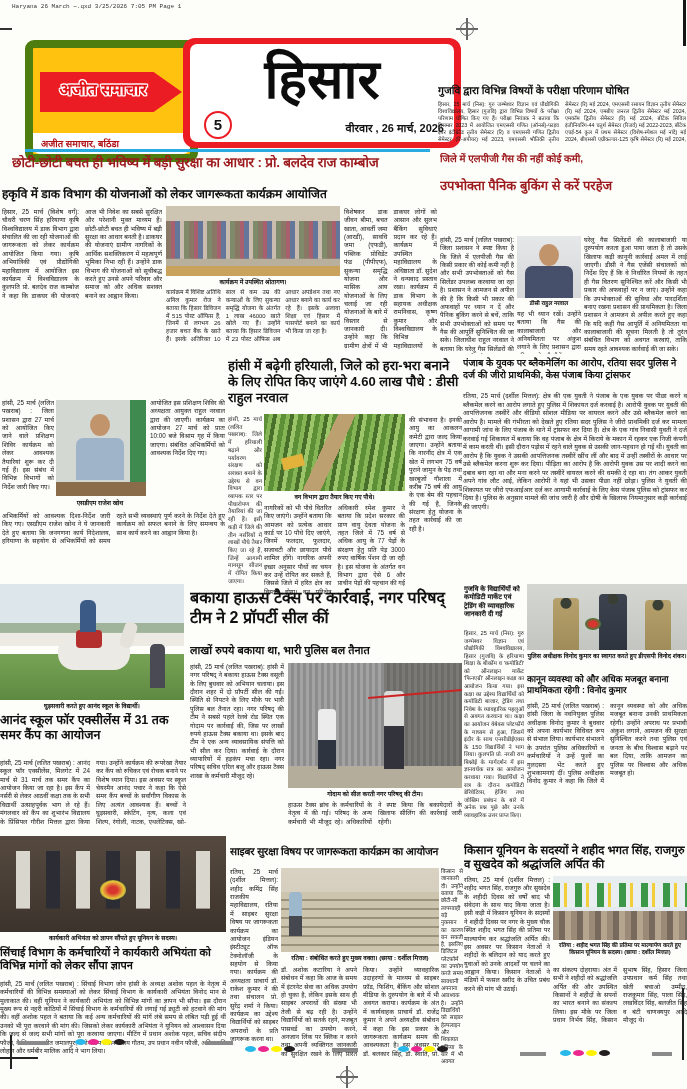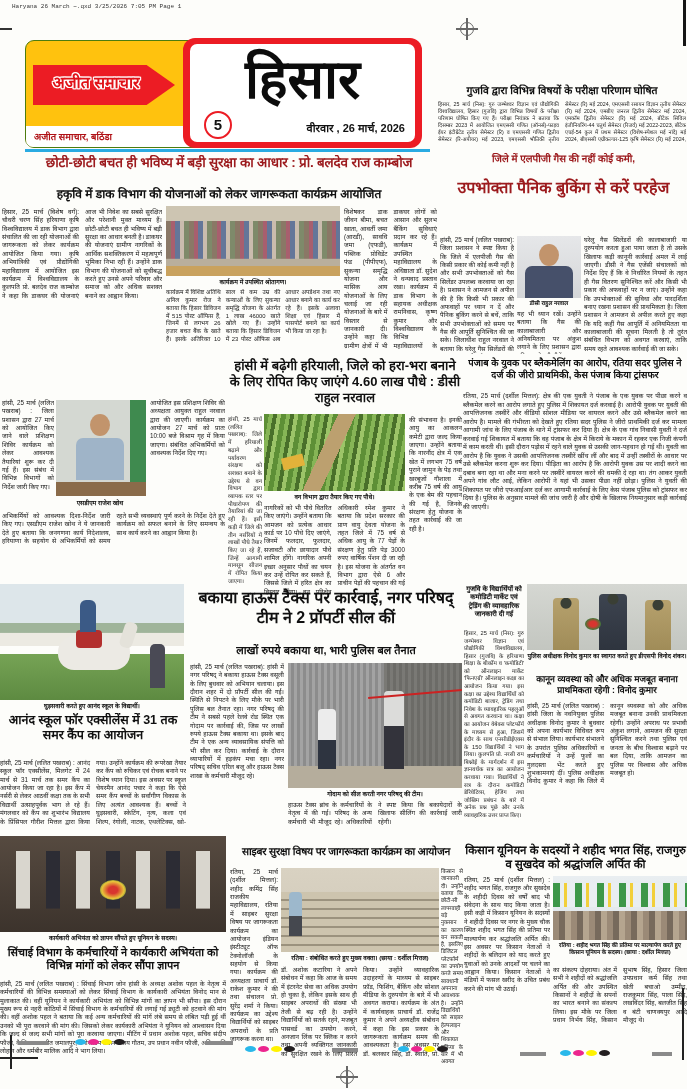--- a/index.html
+++ b/index.html
@@ -2,36 +2,36 @@
 <html><head>
 <meta charset="utf-8">
 <style>
   html,body{margin:0;padding:0;background:#e9e9e9;}
   .page{position:relative;width:687px;height:1089px;background:#fdfdfa;margin:0 auto;
         font-family:"Liberation Sans","DejaVu Sans",sans-serif;overflow:hidden;}
   .abs{position:absolute;}
   .bt{font-size:6.3px;line-height:1.33;text-align:justify;color:#1b1b1b;overflow:hidden;}
   .c2{column-count:2;column-gap:6px;}
   .c3{column-count:3;column-gap:5px;}
-  .hl{font-weight:bold;color:#101010;text-align:center;line-height:1.22;overflow:hidden;}
+  .hl{font-weight:bold;color:#101010;text-align:left;line-height:1.22;overflow:hidden;}
   .maroon{color:#9c1a1d;}
   .one-line{white-space:nowrap;}
   .cap{font-weight:bold;font-size:6.2px;text-align:center;color:#111;overflow:hidden;line-height:1.25;}
   .photo{overflow:hidden;background:#c9c4b8;}
   .p-head{position:absolute;border-radius:50%;background:#c2946c;}
   .p-torso{position:absolute;border-radius:7px 7px 0 0;}
   
-  #mh-left{left:25px;top:40px;width:157px;height:106px;border:1px solid #4d7c0f;border-radius:9px;background:#ffc20e;padding-left:25px;}
+  #mh-left{left:25px;top:40px;width:157px;height:106px;border:8px solid #4d7c0f;border-radius:9px;background:#ffc20e;}
   #mh-ribbon{position:absolute;left:7px;top:24px;width:142px;height:40px;background:#ec1c24;
              clip-path:polygon(0 0,80% 0,100% 50%,80% 100%,0 100%);}
   #mh-brand{position:absolute;left:10px;top:30px;width:120px;text-align:center;font-weight:bold;font-size:16px;color:#e01218;
             text-shadow:1px 0 #fff,-1px 0 #fff,0 1px #fff,0 -1px #fff,1px 1px #fff,-1px -1px #fff,1px -1px #fff,-1px 1px #fff;}
   #mh-left-strip{position:absolute;left:0;right:0;bottom:0;height:21px;background:#fff;border-radius:0 0 7px 7px;
                  display:flex;align-items:center;padding-left:8px;font-weight:bold;font-size:9.5px;color:#b01116;}
-  #mh-right{left:183px;top:38px;width:239px;height:110px;background:#ec1c24;border-radius:12px;}
+  #mh-right{left:183px;top:38px;width:278px;height:110px;background:#ec1c24;border-radius:12px;}
   #mh-right-inner{position:absolute;left:7px;top:6px;right:7px;bottom:6px;background:#fff;border-radius:7px;}
   #mh-edition{position:absolute;left:0;right:0;top:-4px;text-align:center;font-weight:bold;font-size:54px;color:#0c0c0c;
               font-family:"Liberation Serif","DejaVu Serif",serif;}
   #mh-pageno{position:absolute;left:14px;bottom:3px;width:24px;height:24px;border:2px solid #ec1c24;border-radius:50%;
              background:#fff;text-align:center;line-height:24px;font-weight:bold;font-size:15px;color:#111;}
   #mh-date{position:absolute;right:10px;bottom:7px;font-weight:bold;font-size:11px;color:#111;}
   #blue-rule{left:25px;top:149px;width:405px;height:3px;background:#2aabe2;}
   
   #ph-main{left:166px;top:206px;width:174px;height:70px;background:
      linear-gradient(#cdc5b2,#cdc5b2) 0 0/100% 22% no-repeat,
@@ -103,21 +103,21 @@
 
   <div class="abs hl maroon one-line" style="left:12px;top:155px;width:434px;font-size:13.5px;letter-spacing:-0.2px;">छोटी-छोटी बचत ही भविष्य में बड़ी सुरक्षा का आधार : प्रो. बलदेव राज काम्बोज</div>
   <div class="abs hl" style="left:2px;top:187px;width:434px;font-size:12px;">हकृवि में डाक विभाग की योजनाओं को लेकर जागरूकता कार्यक्रम आयोजित</div>
   <div class="abs bt c2" style="left:2px;top:208px;width:160px;height:146px;">हिसार, 25 मार्च (विशेष वर्ग): चौधरी चरण सिंह हरियाणा कृषि विश्वविद्यालय में डाक विभाग द्वारा संचालित की जा रही योजनाओं की जागरूकता को लेकर कार्यक्रम आयोजित किया गया। कृषि अभियांत्रिकी एवं प्रौद्योगिकी महाविद्यालय में आयोजित इस कार्यक्रम में विश्वविद्यालय के कुलपति प्रो. बलदेव राज काम्बोज ने कहा कि डाकघर की योजनाएं आज भी निवेश का सबसे सुरक्षित और परेशानी मुक्त माध्यम हैं। छोटी-छोटी बचत ही भविष्य में बड़ी सुरक्षा का आधार बनती है। डाकघर की योजनाएं ग्रामीण नागरिकों के आर्थिक सशक्तिकरण में महत्वपूर्ण भूमिका निभा रही हैं। उन्होंने डाक विभाग की योजनाओं को सूचीबद्ध करते हुए उनसे अपने परिवार और समाज को और अधिक सशक्त बनाने का आह्वान किया।</div>
   <div class="abs photo" id="ph-main"></div>
   <div class="abs cap" style="left:166px;top:278px;width:174px;">कार्यक्रम में उपस्थित श्रोतागण।</div>
   <div class="abs bt c3" style="left:166px;top:289px;width:174px;height:65px;font-size:5.9px;">कार्यक्रम में विशिष्ट अतिथि अनिल कुमार रोज ने बताया कि हिसार डिविजन में 515 पोस्ट ऑफिस हैं, जिनमें से लगभग 26 हजार बचत बैंक के खाते हैं। इसके अतिरिक्त 10 साल से कम उम्र की कन्याओं के लिए सुकन्या समृद्धि योजना के अंतर्गत 1 लाख 46000 खाते खोले गए हैं। उन्होंने बताया कि हिसार डिविजन में 23 पोस्ट ऑफिस अब आधार अपडेशन तथा नए आधार बनाने का कार्य कर रहे हैं। इसके अलावा शिक्षा एवं हिसार में पासपोर्ट बनाने का कार्य भी किया जा रहा है।</div>
   <div class="abs bt c2" style="left:344px;top:208px;width:93px;height:146px;">विशेषकर डाक जीवन बीमा, बचत खाता, आवर्ती जमा (आरडी), सावधि जमा (एफडी), पब्लिक प्रोविडेंट फंड (पीपीएफ), सुकन्या समृद्धि योजना और मासिक आय योजनाओं के लिए चलाई जा रही योजनाओं के बारे में विस्तार से जानकारी दी। उन्होंने कहा कि ग्रामीण क्षेत्रों में भी डाकघर लोगों को आसान और सुलभ बैंकिंग सुविधाएं प्रदान कर रहे हैं। कार्यक्रम में उपस्थित महाविद्यालय के अधिष्ठाता डॉ. सुदेश ने धन्यवाद प्रस्ताव रखा। कार्यक्रम में डाक विभाग के सहायक अधीक्षक रामनिवास, कृष्ण कुमार और विश्वविद्यालय के विभिन्न महाविद्यालयों के अधिष्ठाता, विभागाध्यक्ष अधिकारी, कर्मचारी व विद्यार्थी उपस्थित रहे।</div>
 
   <div class="abs hl maroon one-line" style="left:440px;top:153px;width:247px;font-size:10px;">जिले में एलपीजी गैस की नहीं कोई कमी,</div>
-  <div class="abs hl maroon one-line" style="left:440px;top:178px;width:247px;font-size:16px;">उपभोक्ता पैनिक बुकिंग से करें परहेज</div>
+  <div class="abs hl maroon one-line" style="left:440px;top:178px;width:247px;font-size:13px;">उपभोक्ता पैनिक बुकिंग से करें परहेज</div>
   <div class="abs bt" style="left:440px;top:236px;width:74px;height:118px;">हांसी, 25 मार्च (ललित पखराब): जिला प्रशासन ने स्पष्ट किया है कि जिले में एलपीजी गैस की किसी प्रकार की कोई कमी नहीं है और सभी उपभोक्ताओं को गैस सिलेंडर उपलब्ध करवाया जा रहा है। प्रशासन ने आमजन से अपील की है कि किसी भी प्रकार की अफवाहों पर ध्यान न दें और पैनिक बुकिंग करने से बचें, ताकि सभी उपभोक्ताओं को समय पर गैस की आपूर्ति सुनिश्चित की जा सके। जिलाधीश राहुल नरवाल ने बताया कि घरेलू गैस सिलेंडरों की उपलब्धता पर्याप्त है।</div>
   <div class="abs photo" id="ph-lpg">
     <div class="p-head" style="left:22px;top:8px;width:20px;height:22px;"></div>
     <div class="p-torso" style="left:8px;top:30px;width:48px;height:32px;background:#46506a;"></div>
   </div>
   <div class="abs cap" style="left:517px;top:300px;width:64px;font-size:5.8px;">डीसी राहुल नरवाल</div>
   <div class="abs bt" style="left:517px;top:310px;width:64px;height:44px;">यह भी ध्यान रखें। उन्होंने बताया कि गैस की कालाबाजारी और अनियमितता पर अंकुश लगाने के लिए प्रशासन द्वारा गठित छापेमारी टीमें लगातार निरीक्षण कर रही हैं।</div>
   <div class="abs bt" style="left:584px;top:236px;width:103px;height:118px;">घरेलू गैस सिलेंडरों की कालाबाजारी या दुरुपयोग करता हुआ पाया जाता है तो उसके खिलाफ कड़ी कानूनी कार्रवाई अमल में लाई जाएगी। डीसी ने गैस एजेंसी संचालकों को निर्देश दिए हैं कि वे निर्धारित नियमों के तहत ही गैस वितरण सुनिश्चित करें और किसी भी प्रकार की अफवाहों पर न जाएं। उन्होंने कहा कि उपभोक्ताओं की सुविधा और पारदर्शिता बनाए रखना प्रशासन की प्राथमिकता है। जिला प्रशासन ने आमजन से अपील करते हुए कहा कि यदि कहीं गैस आपूर्ति में अनियमितता या कालाबाजारी की सूचना मिलती है तो तुरंत संबंधित विभाग को अवगत करवाएं, ताकि समय रहते आवश्यक कार्रवाई की जा सके।</div>
 
   <div class="abs bt" style="left:2px;top:399px;width:52px;height:108px;">हांसी, 25 मार्च (ललित पखराब) : जिला प्रशासन द्वारा 27 मार्च को आयोजित किए जाने वाले प्रशिक्षण शिविर कार्यक्रम को लेकर आवश्यक तैयारियां शुरू कर दी गई हैं। इस संबंध में विभिन्न विभागों को निर्देश जारी किए गए।</div>

